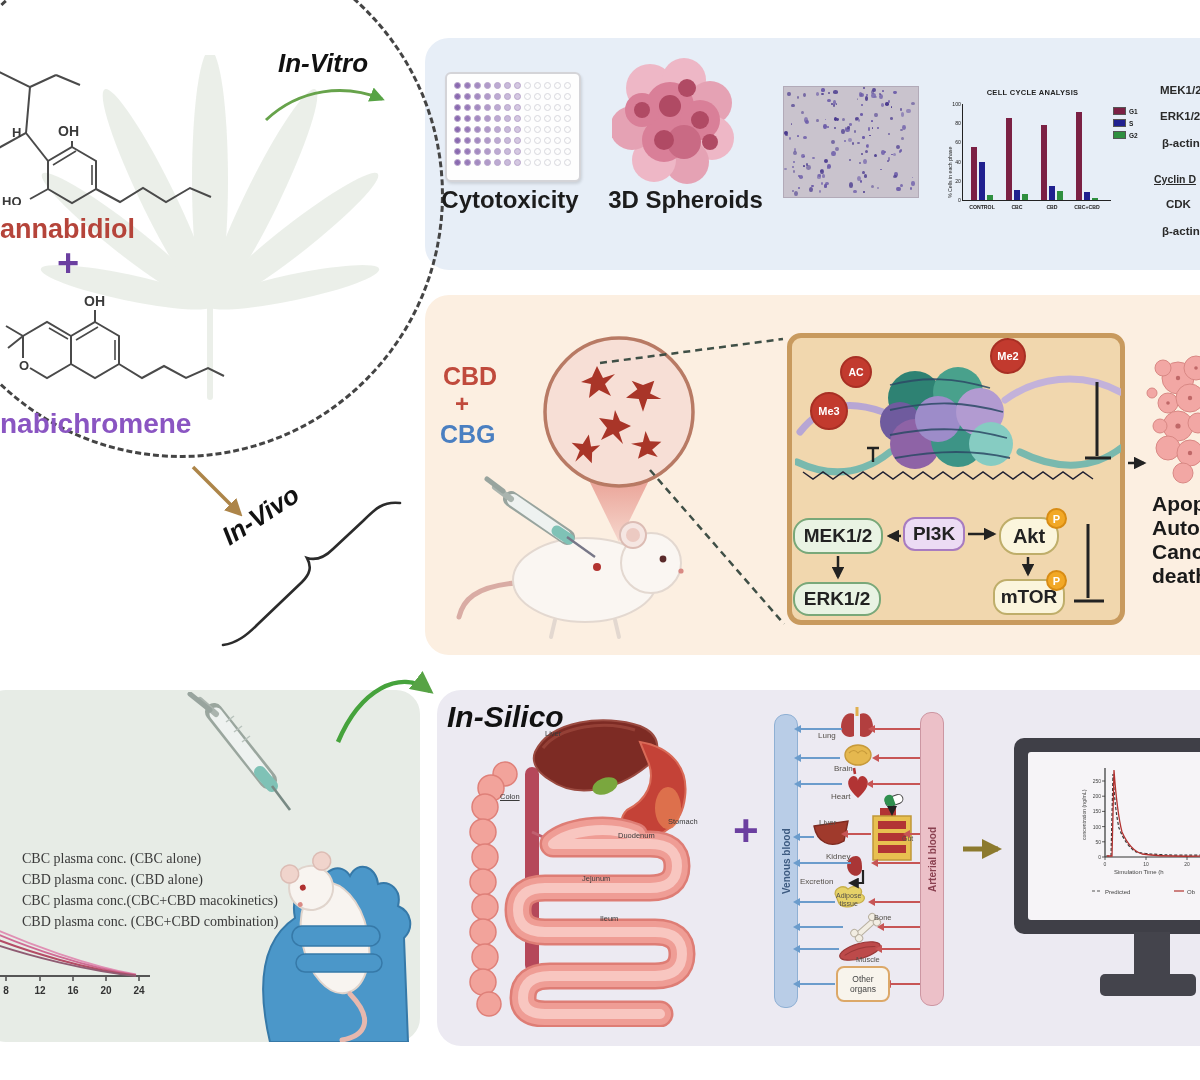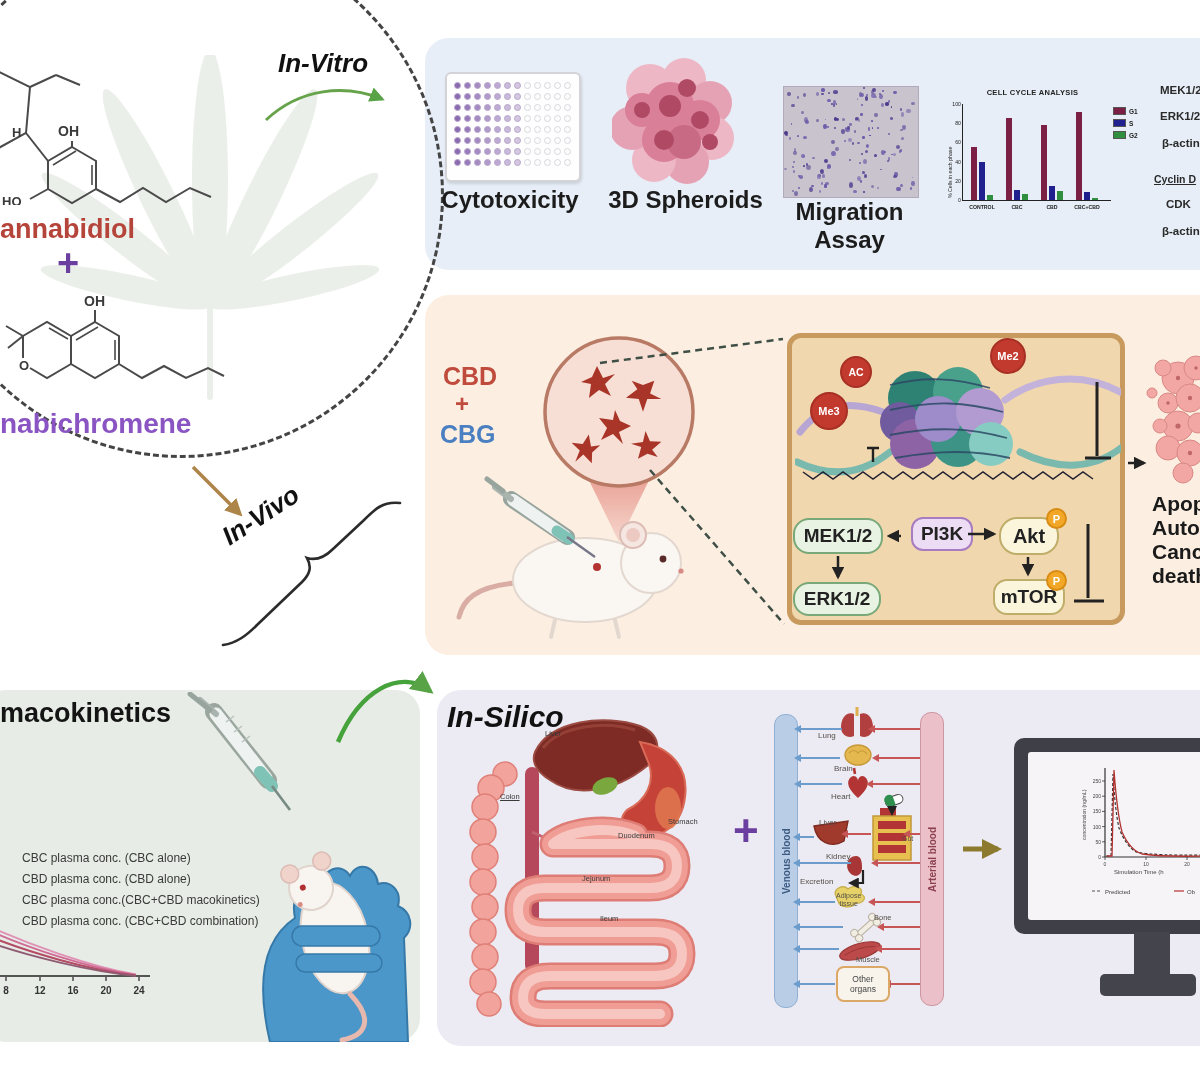--- a/index.html
+++ b/index.html
@@ -385,24 +385,20 @@
       <div class="spk" style="width: 1.66486px; height: 1.76666px; left: 87.5141px; top: 40.3404px; background: rgb(74, 58, 142); opacity: 0.89;"></div>
       <div class="spk" style="width: 3.73261px; height: 4.18159px; left: 127.189px; top: 94.4694px; background: rgb(106, 90, 168); opacity: 0.75;"></div>
       <div class="spk" style="width: 2.88233px; height: 2.6908px; left: 65.4649px; top: 36.1324px; background: rgb(106, 90, 168); opacity: 0.78;"></div>
       <div class="spk" style="width: 2.18244px; height: 2.93313px; left: 67.8723px; top: 55.1243px; background: rgb(74, 58, 142); opacity: 0.73;"></div>
       <div class="spk" style="width: 3.66947px; height: 5.12026px; left: 36.1162px; top: 81.701px; background: rgb(74, 58, 142); opacity: 0.82;"></div>
       <div class="spk" style="width: 3.61577px; height: 4.74665px; left: 56.9089px; top: 42.3207px; background: rgb(74, 58, 142); opacity: 0.74;"></div>
       <div class="spk" style="width: 4.36848px; height: 4.07469px; left: 32.6433px; top: 87.449px; background: rgb(106, 90, 168); opacity: 0.59;"></div>
       <div class="spk" style="width: 2.39004px; height: 2.55244px; left: 78.5897px; top: 103.623px; background: rgb(74, 58, 142); opacity: 0.98;"></div>
       <div class="spk" style="width: 2.85422px; height: 2.9539px; left: 52.4678px; top: 31.2058px; background: rgb(74, 58, 142); opacity: 0.93;"></div>
     </div>
-  <div class="abs b" style="left:772px;top:198px;width:155px;text-align:center;font-size:24px;line-height:28px;">
-    <div>Migration</div>
-    <div>Assay</div>
-  </div>
 
   <div class="abs b" style="left:950px;top:88px;width:165px;text-align:center;font-size:7.5px;letter-spacing:0.3px;color:#222;">CELL CYCLE ANALYSIS</div>
   <div class="vlab" style="left:947px;top:198px;font-size:5.2px;color:#222;">% Cells in each phase</div>
   <div id="cc-plot">
       <div class="cc-bar" style="left: 8px; height: 52.8px; background: rgb(123, 32, 68);"></div>
       <div class="cc-bar" style="left: 16px; height: 38.4px; background: rgb(32, 32, 143);"></div>
       <div class="cc-bar" style="left: 24px; height: 4.8px; background: rgb(47, 143, 63);"></div>
       <div class="cc-cat" style="left: -3px;">CONTROL</div>
       <div class="cc-bar" style="left: 43px; height: 81.6px; background: rgb(123, 32, 68);"></div>
       <div class="cc-bar" style="left: 51px; height: 9.6px; background: rgb(32, 32, 143);"></div>
@@ -520,21 +516,21 @@
   <div class="mark" style="left:990px;top:338px;width:36px;height:36px;font-size:11px;">
       <span>Me2</span>
     </div>
 
   <div class="node" style="left:793px;top:518px;width:90px;height:36px;background:#e9f3e3;border:2.5px solid #79a879;border-radius:16px;font-size:19px;">
       <span>MEK1/2</span>
     </div>
   <div class="node" style="left:793px;top:582px;width:88px;height:34px;background:#e9f3e3;border:2.5px solid #79a879;border-radius:16px;font-size:19px;">
       <span>ERK1/2</span>
     </div>
-  <div class="node" style="left:903px;top:517px;width:62px;height:34px;background:#ecdcf4;border:2.5px solid #a87cc0;border-radius:12px;font-size:19px;margin-left:8px;">
+  <div class="node" style="left:903px;top:517px;width:62px;height:34px;background:#ecdcf4;border:2.5px solid #a87cc0;border-radius:12px;font-size:19px;">
       <span>PI3K</span>
     </div>
   <div class="node" style="left:999px;top:517px;width:60px;height:38px;background:#fbf5dc;border:2.5px solid #bfae6a;border-radius:18px;font-size:20px;">
       <span>Akt</span>
     </div>
   <div class="node" style="left:993px;top:579px;width:72px;height:36px;background:#fbf5dc;border:2.5px solid #bfae6a;border-radius:14px;font-size:19px;">
       <span>mTOR</span>
     </div>
   <div class="badge" style="left:1046px;top:508px;">
       <span>P</span>
@@ -567,21 +563,20 @@
         <circle cx="58" cy="20" r="1.8"></circle>
     </g>
   </svg>
   <div class="abs b" style="left:1152px;top:492px;font-size:21px;line-height:24px;color:#1a1a1a;">
     <div>Apop</div>
     <div>Auto</div>
     <div>Canc</div>
     <div>death</div>
   </div>
 
-  <div class="abs b" style="left:0;top:698px;font-size:27px;color:#141414;">macokinetics</div>
 
   <svg class="abs" style="left:170px;top:692px;" width="130" height="150" viewBox="0 0 130 150">
     <line x1="44" y1="20" x2="98" y2="88" stroke="#9aa69e" stroke-width="18" stroke-linecap="round"></line>
     <line x1="46" y1="22" x2="96" y2="86" stroke="#eef2f0" stroke-width="13" stroke-linecap="round"></line>
     <line x1="30" y1="8" x2="46" y2="22" stroke="#aab4ae" stroke-width="6" stroke-linecap="round"></line>
     <line x1="20" y1="2" x2="40" y2="18" stroke="#98a49e" stroke-width="5" stroke-linecap="round"></line>
     <line x1="90" y1="80" x2="102" y2="94" stroke="#7fc2b6" stroke-width="12" stroke-linecap="round"></line>
     <line x1="102" y1="94" x2="120" y2="118" stroke="#788a84" stroke-width="2.6"></line>
     <g stroke="#b8c2bc" stroke-width="1.4">
         <line x1="56" y1="30" x2="64" y2="24"></line>
@@ -598,21 +593,21 @@
       <circle cx="54" cy="78" r="9" fill="#f0d4cc" stroke="#dcbcb4" stroke-width="1.5"></circle>
       <circle cx="88" cy="72" r="9" fill="#f0d4cc" stroke="#dcbcb4" stroke-width="1.5"></circle>
       <circle cx="64" cy="94" r="3" fill="#b03030"></circle>
       <circle cx="58" cy="110" r="2.4" fill="#d98a84"></circle>
     </g>
     <path d="M100,206 C125,232 115,248 92,252" fill="none" stroke="#e6b8ae" stroke-width="5" stroke-linecap="round"></path>
     <rect x="42" y="138" width="88" height="20" rx="10" fill="#4b97c9" stroke="#3679a8" stroke-width="1.5"></rect>
     <rect x="46" y="166" width="86" height="18" rx="9" fill="#4b97c9" stroke="#3679a8" stroke-width="1.5"></rect>
   </svg>
 
-  <div class="abs" style="left:22px;top:848px;font-size:12px;color:#3a3a3a;line-height:21px;white-space:nowrap;">
+  <div class="abs" style="left:22px;top:848px;font-size:14px;color:#3a3a3a;line-height:21px;white-space:nowrap;font-family:Liberation Serif, serif;">
     <div>CBC plasma conc. (CBC alone)</div>
     <div>CBD plasma conc. (CBD alone)</div>
     <div>CBC plasma conc.(CBC+CBD macokinetics)</div>
     <div>CBD plasma conc. (CBC+CBD combination)</div>
   </div>
 
   <svg class="abs" style="left:-12px;top:918px;" width="178" height="98" viewBox="0 0 178 98">
     <line x1="0" y1="58" x2="162" y2="58" stroke="#555" stroke-width="2"></line>
     <g stroke="#555" stroke-width="1.6">
       <line x1="18" y1="58" x2="18" y2="63"></line>

